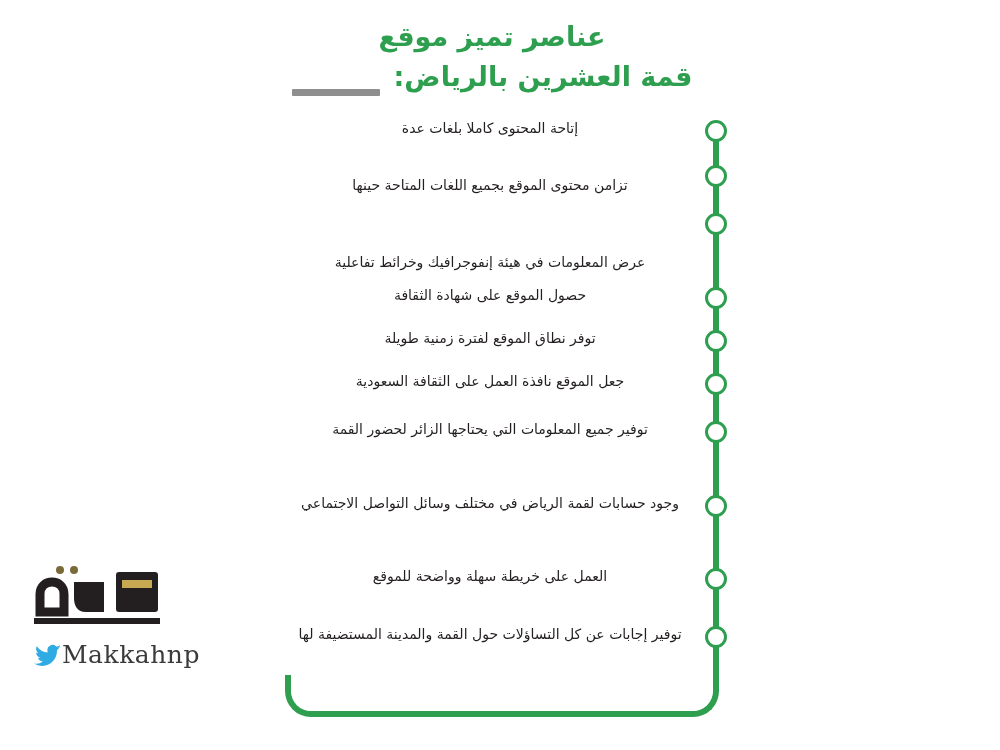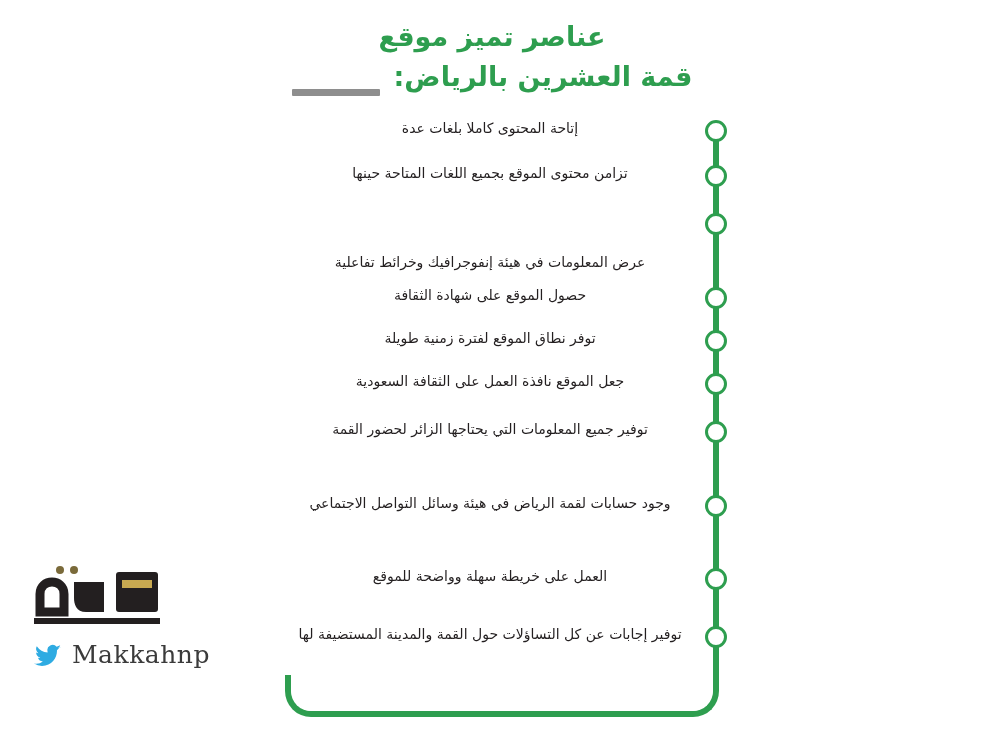--- a/index.html
+++ b/index.html
@@ -152,21 +152,21 @@
   }
   .logo-mark {
     position: absolute;
     left: 8px;
     top: 0;
     width: 160px;
     height: 72px;
   }
   .logo-word {
     position: absolute;
-    left: 50px;
+    left: 40px;
     top: 80px;
     font-family: "DejaVu Serif", "Liberation Serif", serif;
     font-size: 25px;
     color: #3b3b3b;
     letter-spacing: 0.5px;
   }
   .bird {
     position: absolute;
     left: 12px;
     top: 84px;
@@ -193,21 +193,21 @@
     <div class="hook"></div>
     <div class="hook-mask"></div>
 
     <div class="items" id="items-host">
         <div class="item">
           <div class="node" style="top: 10px;"></div>
           <div class="item-text" style="top: 3px;">إتاحة المحتوى كاملا بلغات عدة</div>
         </div>
         <div class="item">
           <div class="node" style="top: 55px;"></div>
-          <div class="item-text" style="top: 48px;">تزامن محتوى الموقع بجميع اللغات المتاحة حينها</div>
+          <div class="item-text" style="top: 60px;">تزامن محتوى الموقع بجميع اللغات المتاحة حينها</div>
         </div>
         <div class="item">
           <div class="node" style="top: 103px;"></div>
           <div class="item-text" style="top: 96px; margin-top: 41px;">عرض المعلومات في هيئة إنفوجرافيك وخرائط تفاعلية</div>
         </div>
         <div class="item">
           <div class="node" style="top: 177px;"></div>
           <div class="item-text" style="top: 170px;">حصول الموقع على شهادة الثقافة</div>
         </div>
         <div class="item">
@@ -217,21 +217,21 @@
         <div class="item">
           <div class="node" style="top: 263px;"></div>
           <div class="item-text" style="top: 256px;">جعل الموقع نافذة العمل على الثقافة السعودية</div>
         </div>
         <div class="item">
           <div class="node" style="top: 311px;"></div>
           <div class="item-text" style="top: 304px;">توفير جميع المعلومات التي يحتاجها الزائر لحضور القمة</div>
         </div>
         <div class="item">
           <div class="node" style="top: 385px;"></div>
-          <div class="item-text" style="top: 378px;">وجود حسابات لقمة الرياض في هيئة وسائل التواصل الاجتماعي</div>
+          <div class="item-text" style="top: 378px;">وجود حسابات لقمة الرياض في مختلف وسائل التواصل الاجتماعي</div>
         </div>
         <div class="item">
           <div class="node" style="top: 458px;"></div>
           <div class="item-text" style="top: 451px;">العمل على خريطة سهلة وواضحة للموقع</div>
         </div>
         <div class="item">
           <div class="node" style="top: 516px;"></div>
           <div class="item-text" style="top: 509px;">توفير إجابات عن كل التساؤلات حول القمة والمدينة المستضيفة لها</div>
         </div>
       </div>

